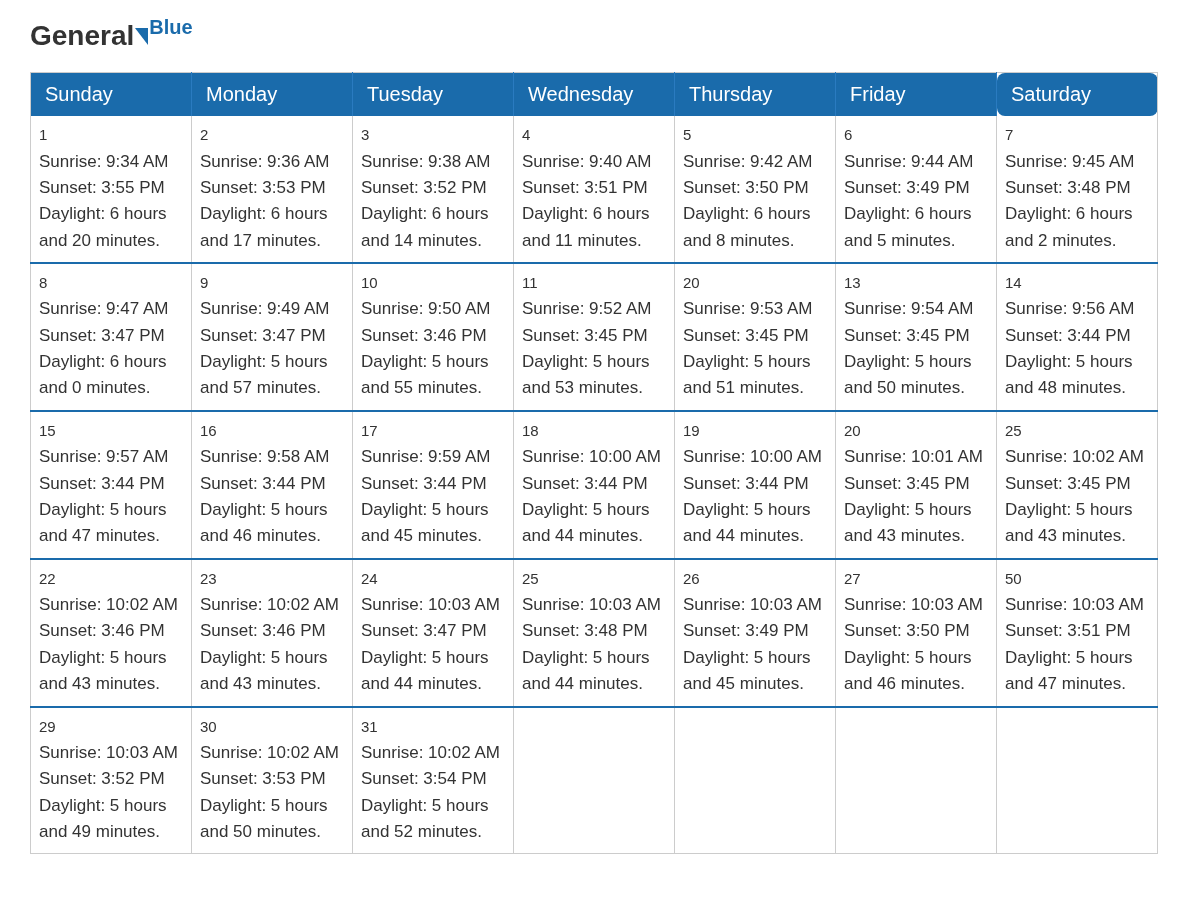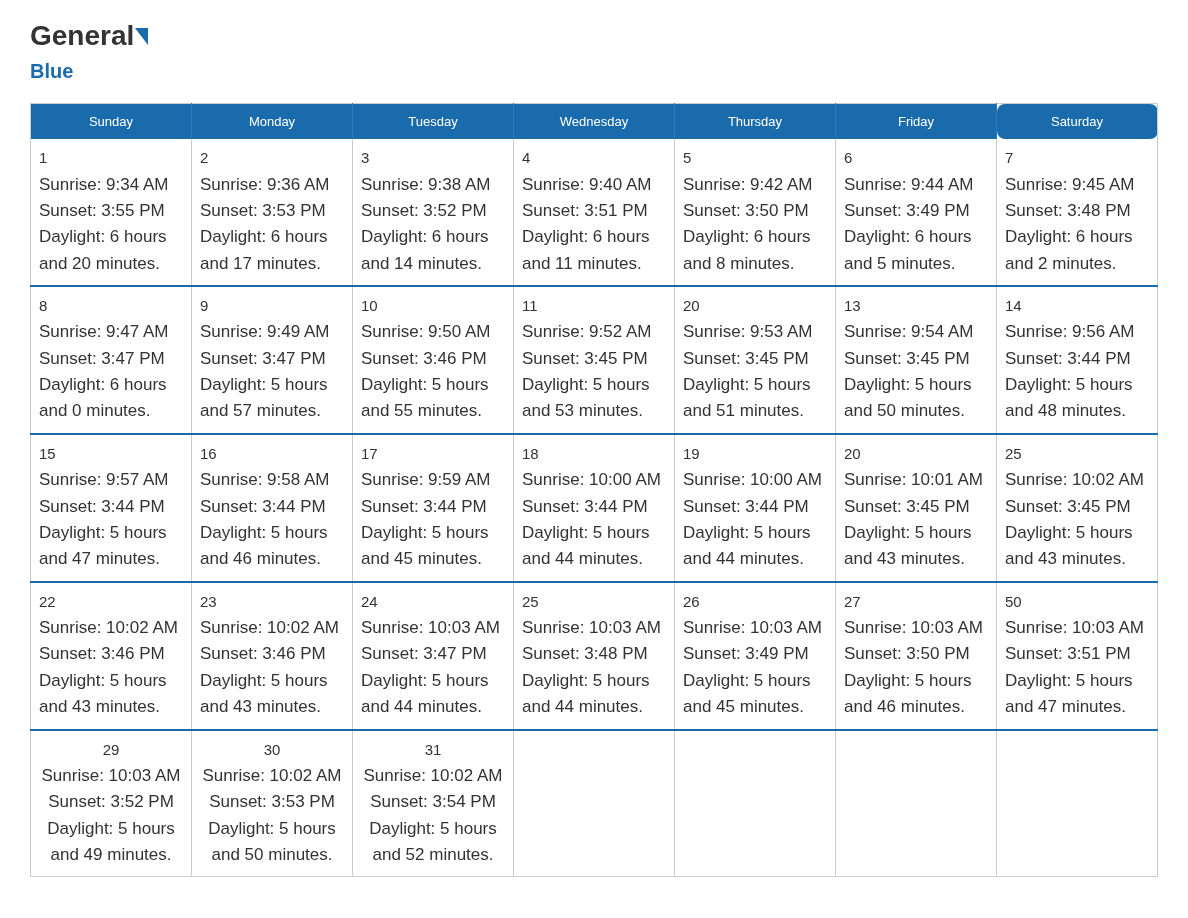--- a/index.html
+++ b/index.html
@@ -11,23 +11,22 @@
       padding: 20px 30px;
     }
     .header {
       display: flex;
       justify-content: space-between;
       align-items: flex-start;
       margin-bottom: 20px;
     }
     .logo {
       display: flex;
-      flex-direction: column;
+      flex-direction: row;
       align-items: flex-start;
-      gap: 12px;
     }
     .title-section { text-align: right; }
     .month-year {
       font-size: 52px;
       font-weight: bold;
       color: #333;
       line-height: 1.1;
     }
     .location {
       font-size: 22px;
@@ -35,38 +34,38 @@
     }
     .calendar {
       width: 100%;
       border-collapse: collapse;
       border: 1px solid #ccc;
     }
     .calendar th {
       background: #1a6bab;
       color: #fff;
       padding: 10px 14px;
-      text-align: center;
-      font-size: 13px;
+      text-align: left;
+      font-size: 20px;
       font-weight: normal;
       border-right: 1px solid #2a7bc0;
     }
     .calendar th:last-child { border-right: none; border-radius: 8px; }
     .calendar td {
       vertical-align: top;
       padding: 8px;
       border-right: 1px solid #ccc;
       border-bottom: 2px solid #1a6bab;
       width: 14.28%;
       font-size: 13px;
       color: #333;
       line-height: 1.5;
     }
     .calendar td:last-child { border-right: none; }
-    .calendar tr:last-child td { border-bottom: none; text-align: center; }
+    .calendar tr:last-child td { border-bottom: none; }
     .day-number {
       font-size: 15px;
       font-weight: normal;
       color: #333;
       display: block;
       margin-bottom: 2px;
     }
     .day-info {
       font-size: 17px;
       color: #333;

